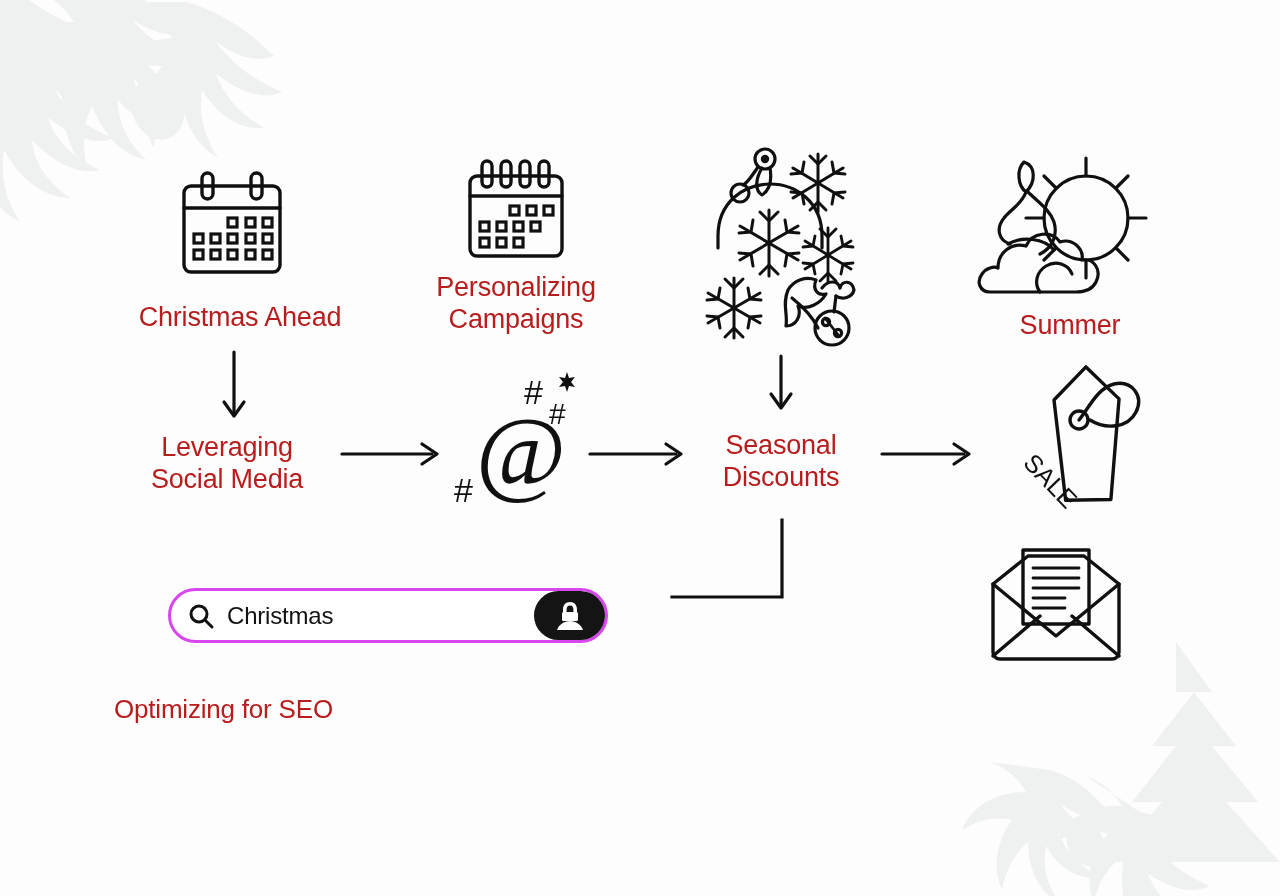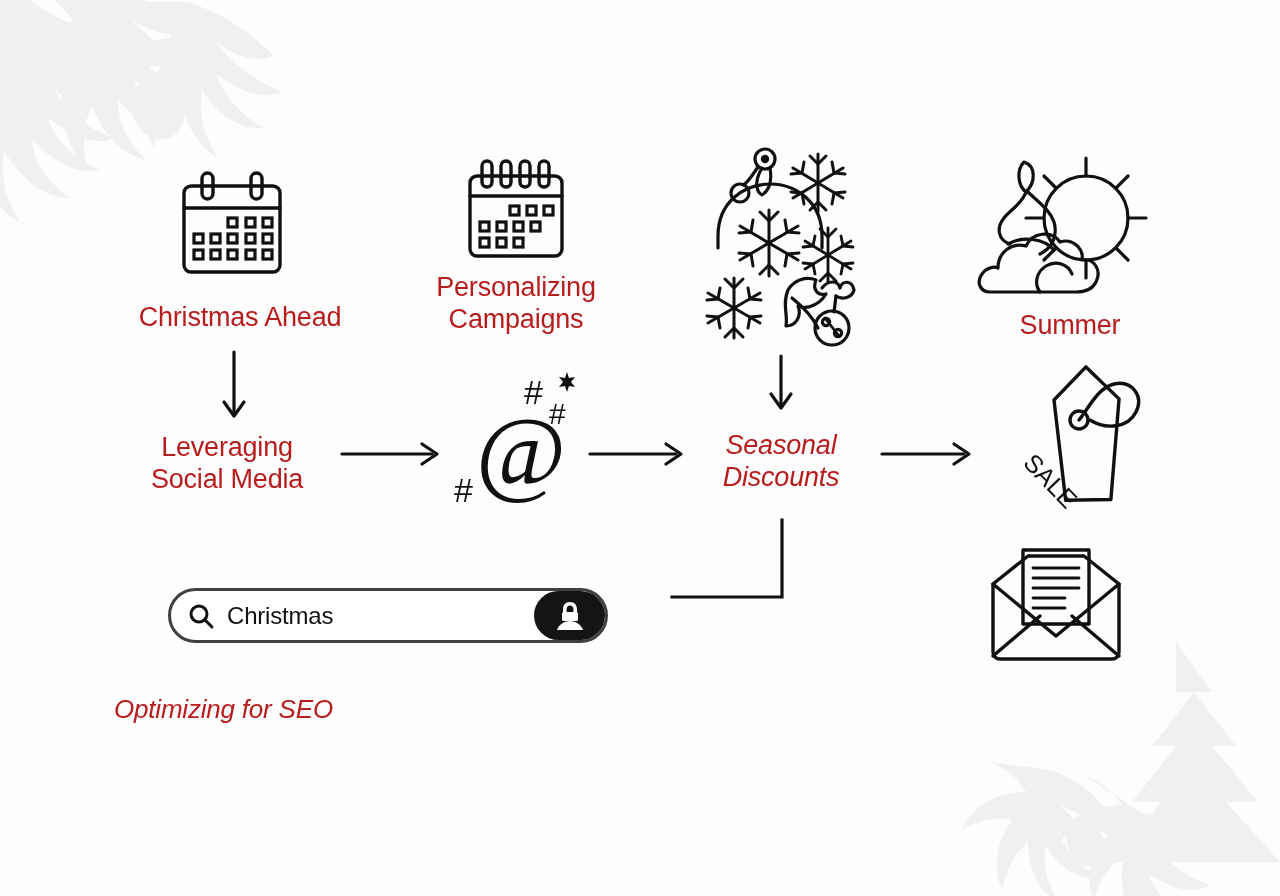--- a/index.html
+++ b/index.html
@@ -42,21 +42,21 @@
   .label.md { font-size: 26px; }
   .connector { position: absolute; pointer-events: none; }
 
   
   #seo-search-bar {
     position: absolute;
     left: 168px;
     top: 588px;
     width: 440px;
     height: 55px;
-    border: 3px solid #404040;
+    border: 3px solid #d946ef;
     border-radius: 28px;
     background: #ffffff;
     box-sizing: border-box;
     display: flex;
     align-items: center;
     overflow: hidden;
   }
   #seo-search-icon {
     flex: 0 0 auto;
     margin-left: 16px;
@@ -256,21 +256,21 @@
       <text x="30" y="122" font-family="'Liberation Serif', serif" font-size="98" fill="#101010">@</text>
       <text x="78" y="42" font-family="'Liberation Sans', sans-serif" font-size="34" font-weight="400" fill="#101010">#</text>
       <text x="103" y="62" font-family="'Liberation Sans', sans-serif" font-size="30" font-weight="400" fill="#101010">#</text>
       <text x="8" y="140" font-family="'Liberation Sans', sans-serif" font-size="34" font-weight="400" fill="#101010">#</text>
       <g fill="#101010" transform="translate(113,10)">
         <path d="M8 0 L10 6 L16 5 L12 10 L16 15 L10 14 L8 20 L6 14 L0 15 L4 10 L0 5 L6 6 Z"></path>
       </g>
     </svg>
   </div>
 
-  <div class="label lg" style="left:664px; top:430px; width:234px;font-style:italic;">Seasonal
+  <div class="label lg" style="left:664px; top:430px; width:234px;">Seasonal
 Discounts</div>
 
   <div class="node" style="left:978px; top:372px;">
     <svg width="170" height="146" viewBox="0 0 170 146">
       <g fill="none" stroke="#101010" stroke-width="3.4" stroke-linejoin="round" stroke-linecap="round">
         <path d="M76 28 L122 28 L122 74 L44 138 L12 106 Z" transform="rotate(-46 76 28)"></path>
         <circle cx="101" cy="48" r="9"></circle>
         <path d="M101 48 C112 34 120 16 136 12 C154 8 166 24 158 40 C150 56 128 58 112 48"></path>
       </g>
       <text x="44" y="92" font-family="'Liberation Sans', sans-serif" font-size="25" fill="#101010" transform="rotate(46 44 92)">SALE</text>
@@ -308,21 +308,21 @@
     <span id="seo-search-button">
       <svg width="30" height="32" viewBox="0 0 30 32">
         <g fill="#ffffff">
           <path d="M15 2 C10.5 2 8 5.2 8 9.4 L8 13 L11.6 13 L11.6 9.4 C11.6 7 12.9 5.4 15 5.4 C17.1 5.4 18.4 7 18.4 9.4 L18.4 13 L22 13 L22 9.4 C22 5.2 19.5 2 15 2 Z"></path>
           <rect x="7" y="12" width="16" height="9" rx="1.6"></rect>
           <path d="M15 21 C8.8 21 3.6 25 2 30 L28 30 C26.4 25 21.2 21 15 21 Z"></path>
         </g>
       </svg>
     </span>
   </div>
-  <div class="label md" style="left:114px; top:694px; width:360px; text-align:left;font-style:italic;">Optimizing for SEO</div>
+  <div class="label md" style="left:114px; top:694px; width:360px; text-align:left;">Optimizing for SEO</div>
 
   <svg class="connector" style="left:213px; top:350px;" width="42" height="74" viewBox="0 0 42 74">
     <g stroke="#101010" stroke-width="3.2" fill="none" stroke-linecap="round" stroke-linejoin="round">
       <line x1="21" y1="2" x2="21" y2="62"></line>
       <path d="M11 52 L21 66 L31 52"></path>
     </g>
   </svg>
 
   <svg class="connector" style="left:340px; top:437px;" width="106" height="34" viewBox="0 0 106 34">
     <g stroke="#101010" stroke-width="3.2" fill="none" stroke-linecap="round" stroke-linejoin="round">

